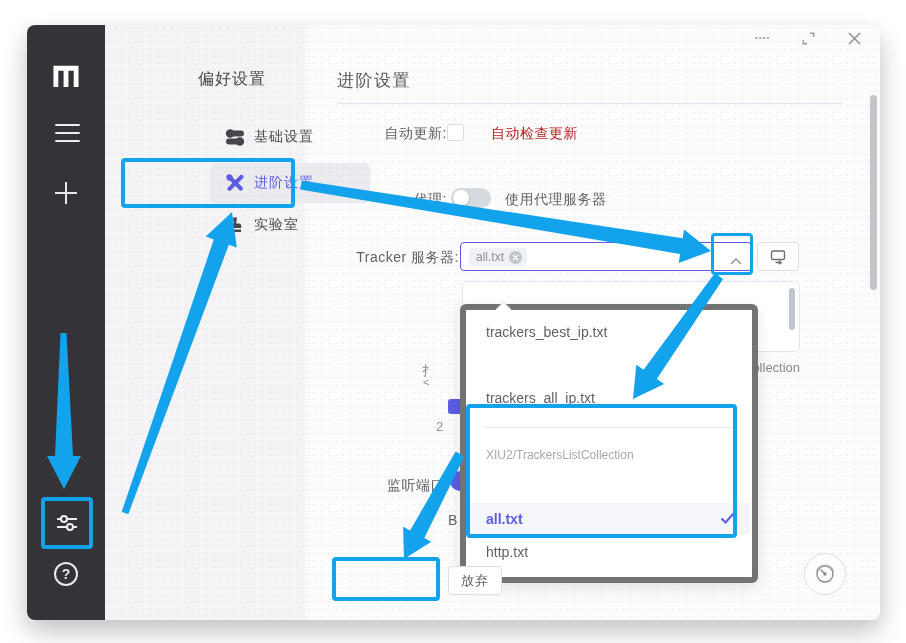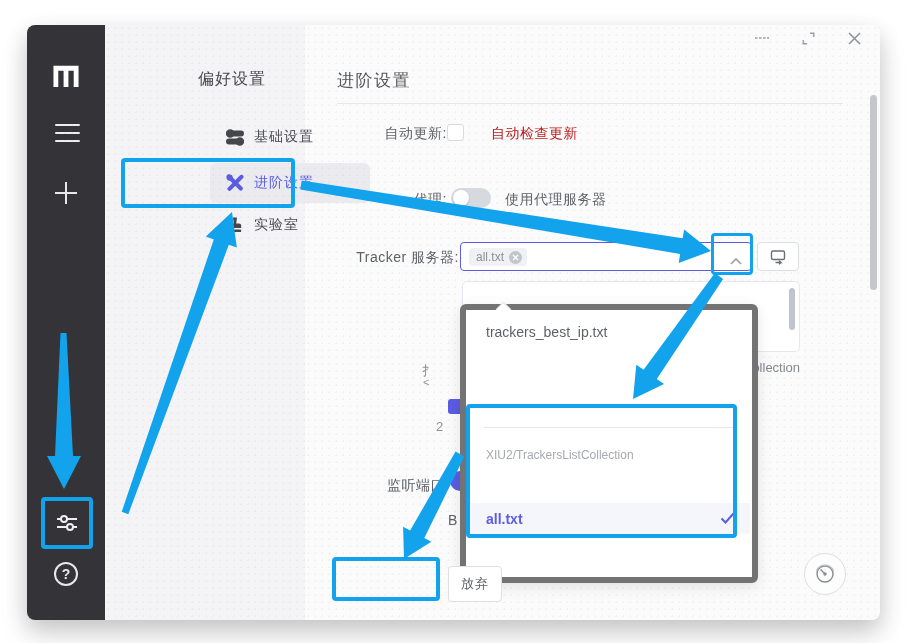--- a/index.html
+++ b/index.html
@@ -118,21 +118,21 @@
   .dd-group{position:absolute;left:20px;top:138px;font-size:12px;color:#a6a9ae;}
   .dd4{top:161px;} .dd5{top:193px;background:#f5f6fb;font-weight:bold;color:#5b5ce2;} .dd6{top:226px;}
   .dd-check{position:absolute;left:254px;top:200px;width:15px;height:12px;}
   
   .btn-save{
     position:absolute;left:315px;top:540px;width:91px;height:30px;background:#5b5ce2;
     border-radius:4px;color:#fff;font-size:13px;font-weight:bold;letter-spacing:1px;
     display:flex;align-items:center;justify-content:center;cursor:pointer;
   }
   .btn-discard{
-    position:absolute;left:421px;top:541px;width:54px;height:36px;background:#fff;
+    position:absolute;left:421px;top:541px;width:54px;height:29px;background:#fff;
     border:1px solid #dcdfe6;border-radius:4px;color:#5e6166;font-size:13px;letter-spacing:1px;
     display:flex;align-items:center;justify-content:center;box-sizing:border-box;cursor:pointer;
   }
   .btn-speed{
     position:absolute;left:777px;top:528px;width:40px;height:40px;border:1px solid #dedfe1;
     border-radius:50%;display:flex;align-items:center;justify-content:center;cursor:pointer;background:#fdfdfe;
   }
   .scrollbar{position:absolute;left:843px;top:70px;width:7px;height:195px;background:#c4c6ca;border-radius:4px;cursor:pointer;}
   
   .ann{position:absolute;border:4px solid #12a3ec;border-radius:4px;pointer-events:none;box-sizing:border-box;z-index:40;}
@@ -276,23 +276,25 @@
   <div class="frag frag-c">2</div>
   <div class="frag frag-d">B</div>
   <div class="frag-chip"></div>
   <div class="frag-circle"></div>
 
   <div class="row-label lab-port">监听端口</div>
 
   <div class="dropdown">
     <span class="dd-pointer"></span>
     <div class="dd-item dd1">trackers_best_ip.txt</div>
+    <div class="dd-item dd3">trackers_all_ip.txt</div>
     <div class="dd-sep"></div>
     <div class="dd-group">XIU2/TrackersListCollection</div>
     <div class="dd-item dd5">all.txt</div>
+    <div class="dd-item dd6">http.txt</div>
     <span class="dd-check">
       <svg width="15" height="12" viewBox="0 0 15 12">
           <path d="M1.5 6.5 L5.5 10.5 L13.5 1.5" stroke="#5b5ce2" stroke-width="2" fill="none"></path>
         </svg>
     </span>
   </div>
 
   <div class="btn-discard">放弃</div>
   <div class="btn-speed">
     <svg width="28" height="28" viewBox="0 0 28 28" fill="none" stroke="#8a8d92" stroke-width="1.4">

